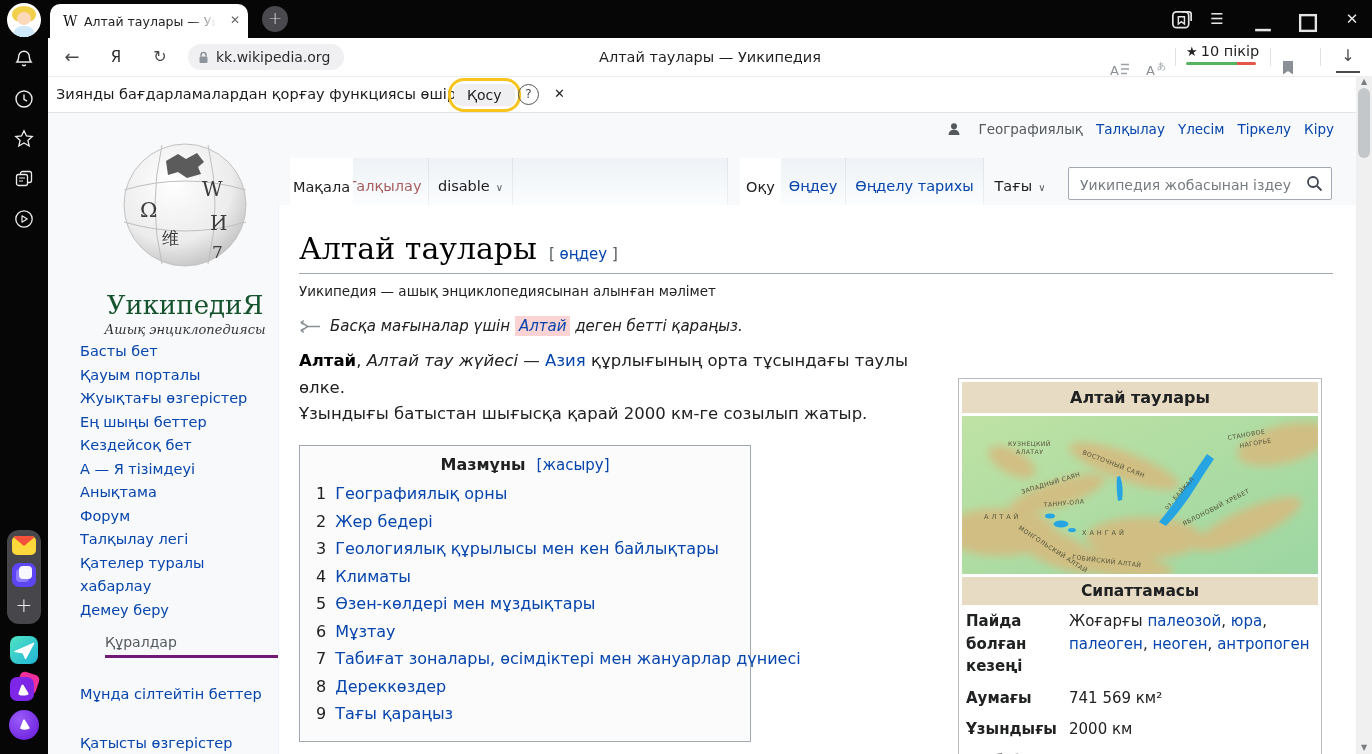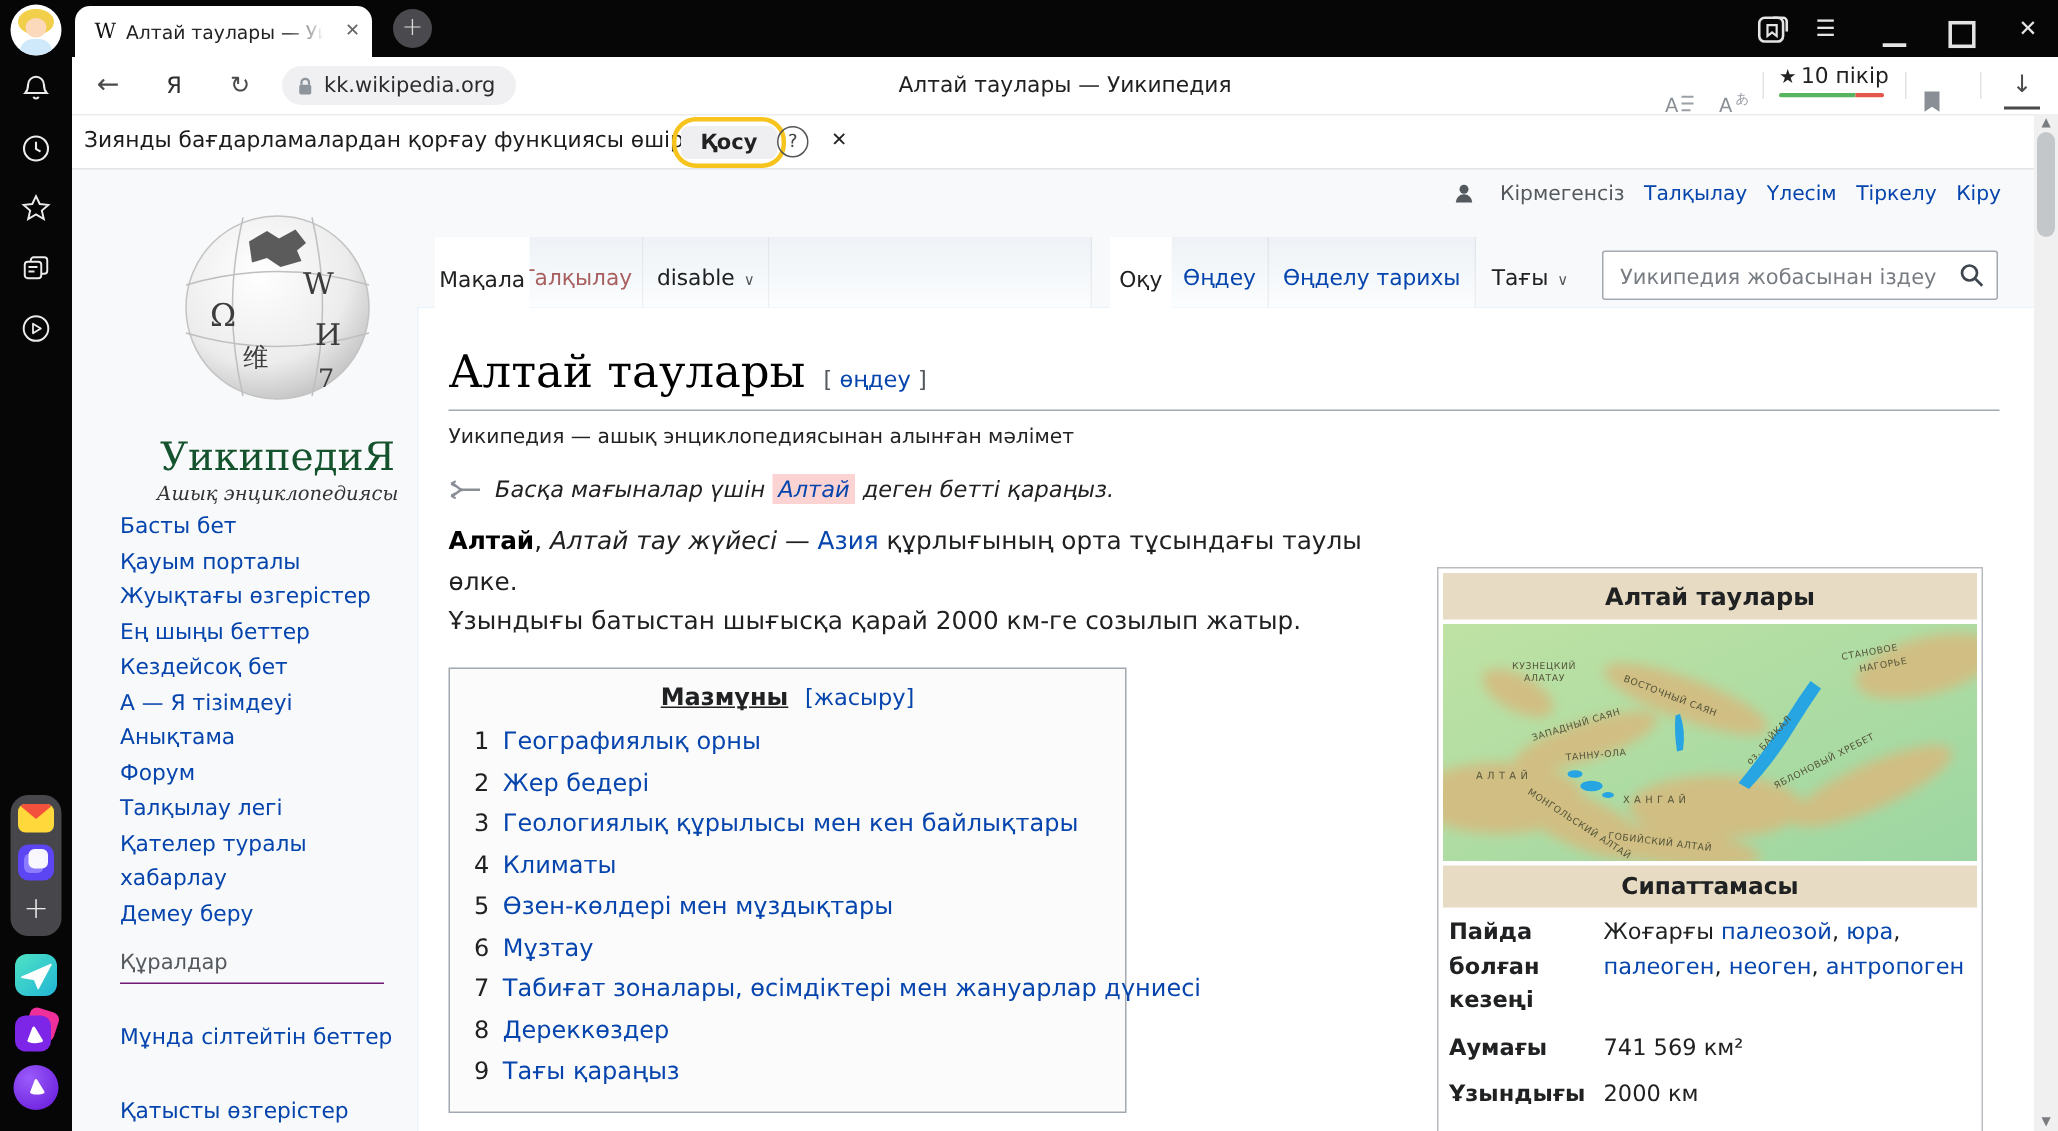--- a/index.html
+++ b/index.html
@@ -53,37 +53,37 @@
   #rating .row{font-size:14.5px;color:#1f1f1f;white-space:nowrap;}
   #rating .star{font-size:13px;margin-right:3px;color:#222;}
   #rating .bar{margin-top:3px;height:3px;border-radius:2px;overflow:hidden;display:flex;}
   #rating .g{width:73%;background:#57b35f;}
   #rating .r{width:27%;background:#e4564a;}
   #dl-ic{border-bottom:2px solid #4a4a4a;padding-bottom:0px;line-height:30px;height:30px;top:3px;}
 
   
   #notifbar{position:absolute;left:48px;top:76px;width:1308px;height:36px;background:#fff;border-bottom:1px solid #e4e4e4;z-index:23;}
   #notif-text{position:absolute;left:8px;top:0;height:36px;line-height:36px;font-size:14.5px;color:#1c1c1c;}
-  #notif-ring{position:absolute;left:400px;top:2px;padding:3px;border:3px solid #f7c31d;border-radius:16px;font-weight:bold;}
+  #notif-ring{position:absolute;left:400px;top:2px;padding:3px;border:3px solid #f7c31d;border-radius:16px;}
   #notif-btn{display:block;background:#efeff1;border-radius:5px;font-size:14px;color:#222;padding:3px 13px;}
   #notif-help{position:absolute;left:470px;top:8px;width:19px;height:19px;border:1.5px solid #555;border-radius:50%;
               font-size:12px;line-height:19px;text-align:center;color:#444;}
   #notif-close{position:absolute;left:506px;top:0;height:36px;line-height:36px;font-size:13px;color:#222;}
 
   
   #page{position:absolute;left:48px;top:112px;width:1308px;height:642px;background:#f8f9fa;}
   #personal{position:absolute;top:9px;right:22px;display:flex;gap:13px;align-items:center;font-size:13.5px;}
   #personal .user{color:#54595d;margin-left:4px;}
   #logo{position:absolute;left:22px;top:20px;width:230px;text-align:center;}
   #wordmark{font-family:"DejaVu Serif","Liberation Serif",serif;font-size:26px;color:#14532d;margin-top:4px;}
   #tagline{font-family:"DejaVu Serif","Liberation Serif",serif;font-style:italic;font-size:13px;color:#333;margin-top:2px;}
   #wnav{position:absolute;left:32px;top:228px;width:178px;}
   #wnav a{display:block;font-size:14.5px;line-height:23.5px;color:#0645ad;}
   #tools{position:absolute;left:32px;top:522px;width:190px;}
-  #tools .hd{font-size:14px;color:#54595d;padding-bottom:5px;border-bottom:1px solid #701a75;margin-bottom:7px;width:176px;}
+  #tools .hd{font-size:14px;color:#54595d;padding-bottom:5px;border-bottom:3px solid #701a75;margin-bottom:7px;width:176px;margin-left:25px;}
   #tools a{display:block;font-size:14.5px;line-height:23.5px;color:#0645ad;margin-top:25px;}
 
   
   #tabsrow{position:absolute;left:230px;right:0;top:46px;height:47px;border-bottom:1px solid #a7d7f9;}
   .wtab{position:absolute;top:0;height:47px;display:flex;align-items:flex-end;justify-content:center;padding-bottom:11px;
         box-sizing:border-box;font-size:14.5px;background:linear-gradient(180deg,#eef2f6 0%,#fbfdfe 100%);border-right:1px solid rgba(0,0,0,.05);}
   .wtab.sel{background:#fff;height:48px;z-index:2;border-right:none;}
   .wtab .chev{font-size:10px;color:#54595d;margin-left:6px;position:relative;top:-1px;}
   #searchbox{position:absolute;top:9px;left:790px;width:264px;height:33px;box-sizing:border-box;border:1px solid #a2a9b1;border-radius:2px;background:#fff;}
   #searchbox input{position:absolute;left:9px;top:0;width:215px;height:31px;border:none;outline:none;font-size:14px;color:#333;background:transparent;font-family:inherit;}
@@ -100,21 +100,21 @@
   #coords{display:flex;align-items:center;gap:5px;font-size:13px;}
   #coords sup{font-size:9.5px;color:#0645ad;}
   #hatnote{margin-top:18px;display:flex;align-items:center;gap:9px;font-style:italic;font-size:15px;color:#202122;}
   #hatnote .hl{background:#fbd3d3;padding:1px 4px;color:#0645ad;}
   #lead{margin-top:13px;width:660px;font-size:16.5px;line-height:1.62;color:#202122;}
   #lead b{color:#000;}
 
   
   #toc{margin-top:17px;width:452px;box-sizing:border-box;border:1px solid #a2a9b1;background:#fbfbfb;padding:9px 16px 13px 16px;}
   #toc .tochead{text-align:center;font-size:16px;margin-bottom:6px;}
-  #toc .tochead b{color:#202122;text-decoration:underline;}
+  #toc .tochead b{color:#202122;}
   #toc .tochead a{font-size:15px;margin-left:6px;}
   .tocrow{display:flex;gap:9px;font-size:16px;line-height:27.5px;white-space:nowrap;}
   .tocnum{color:#202122;}
 
   
   #infobox{position:absolute;left:910px;top:266px;width:364px;box-sizing:border-box;background:#fff;border:1px solid #b8bcc0;padding:3px;font-size:15px;z-index:5;}
   .ibx-hd{background:#e7dcc3;text-align:center;font-weight:bold;font-size:16px;color:#202122;padding:6px 0;}
   #ibx-map{margin-top:3px;line-height:0;}
   .ibx-sec{background:#e7dcc3;text-align:center;font-weight:bold;font-size:15.5px;color:#202122;padding:5px 0;margin-top:3px;}
   .ibx-row{display:flex;padding:5px 2px 4px 4px;line-height:1.5;}
@@ -255,21 +255,21 @@
     <span id="notif-close">✕</span>
   </div>
 
   <div id="page">
 
     <div id="personal">
       <svg width="14" height="14" viewBox="0 0 14 14">
         <circle cx="7" cy="4.2" r="3" fill="#54595d"></circle>
           <path d="M1.5 13a5.5 5.5 0 0 1 11 0z" fill="#54595d"></path>
       </svg>
-      <span class="user">Кірмегенсіз</span>
+      <span class="user">Географиялық</span>
       <a class="wlink">Талқылау</a>
       <a class="wlink">Үлесім</a>
       <a class="wlink">Тіркелу</a>
       <a class="wlink">Кіру</a>
     </div>
 
     <div id="logo">
       <svg width="150" height="150" viewBox="0 0 150 150">
         <defs>
           <radialGradient id="gl" cx="40%" cy="32%" r="75%">

